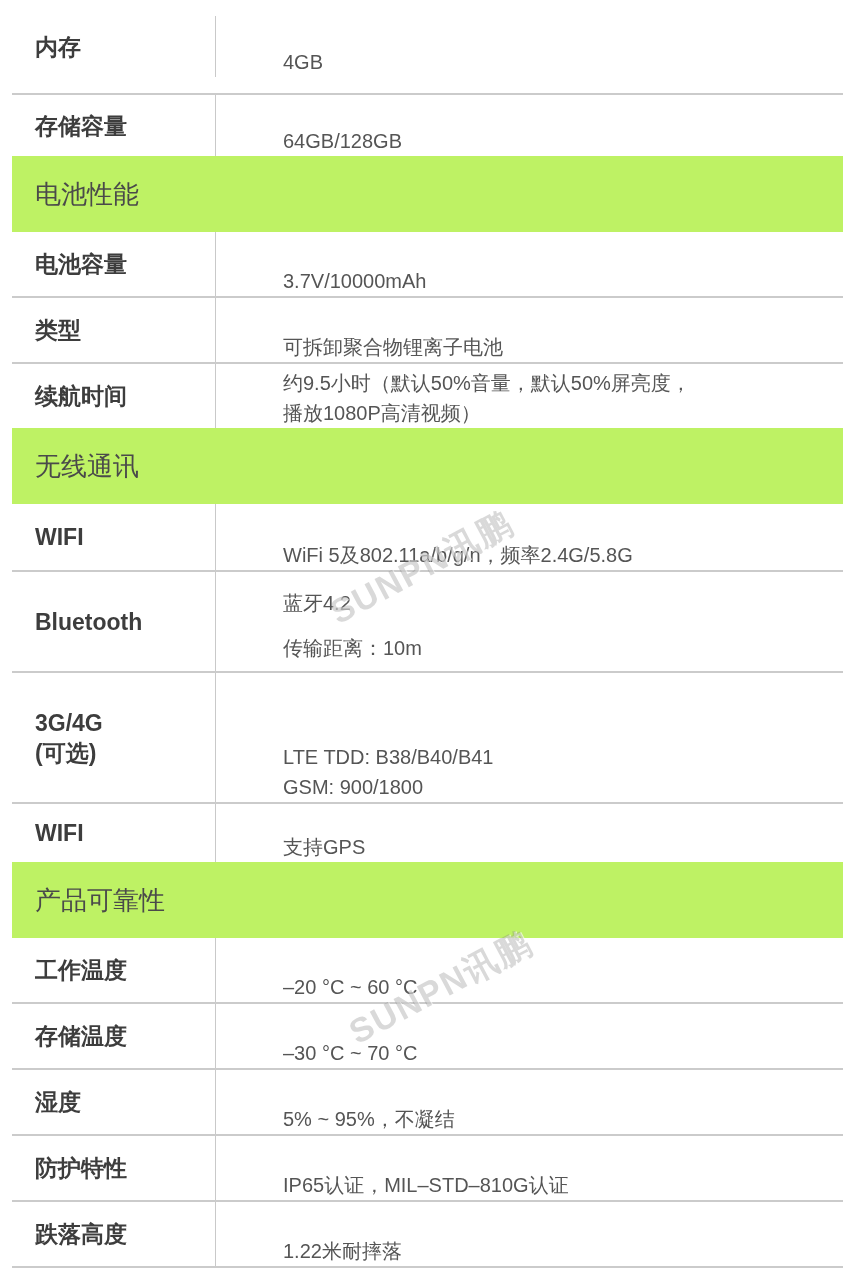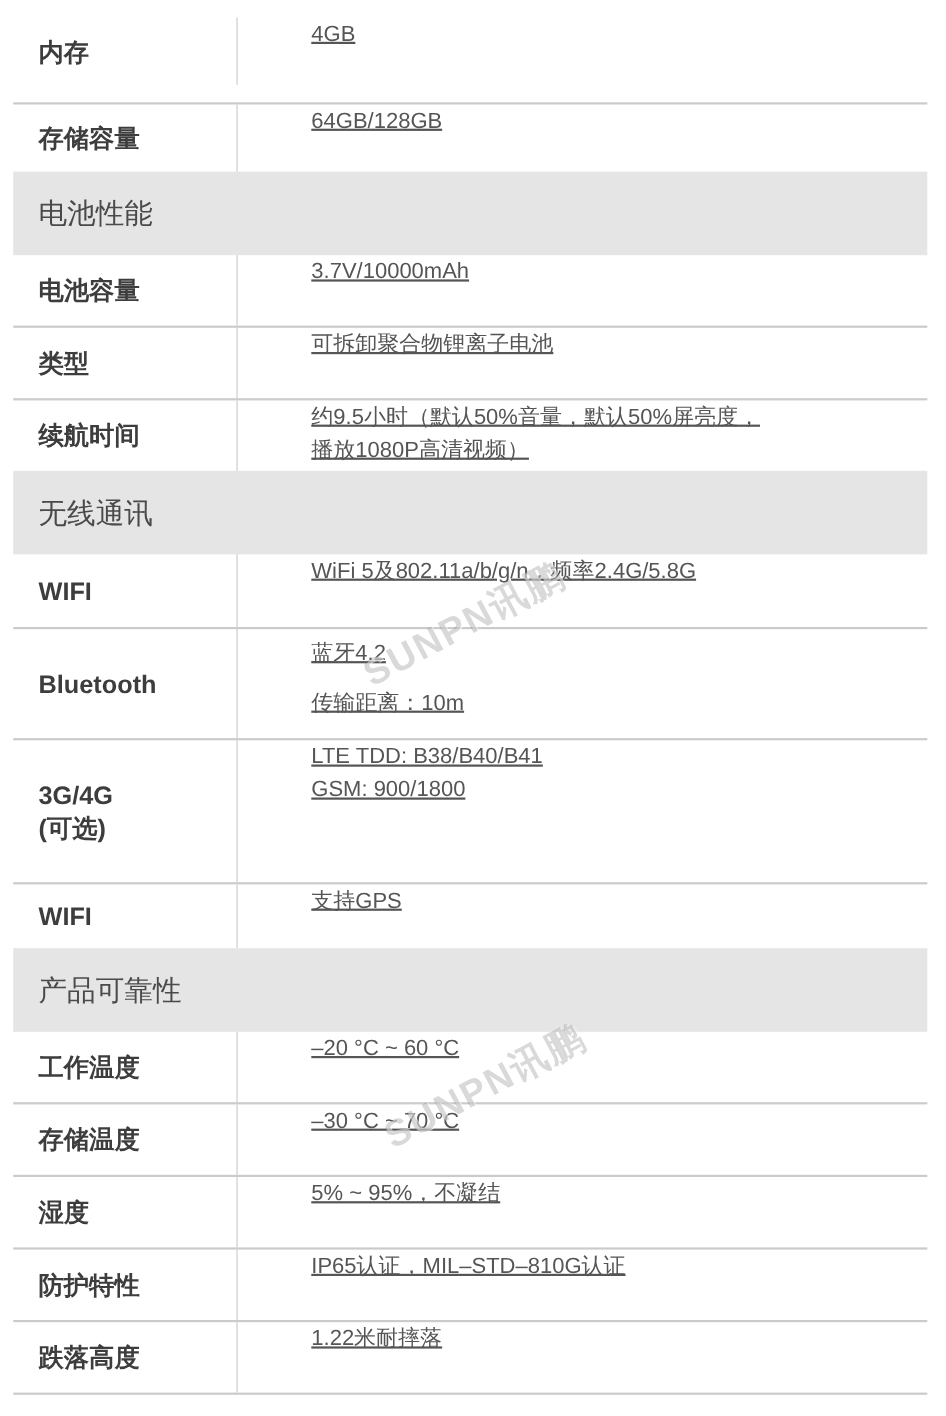--- a/index.html
+++ b/index.html
@@ -10,21 +10,21 @@
     position:relative;
     overflow:hidden;
   }
   .spec-table{
     position:absolute;
     left:12px;top:0;
     width:831px;
   }
   .section-header{
     height:76px;
-    background:#e5e5e5;
+    background:#bef264;
     display:flex;
     align-items:center;
     padding-left:23px;
     font-size:26px;
     color:#4a4a4a;
     font-weight:500;
   }
   .spec-row{
     display:flex;
     min-height:63px;
@@ -44,26 +44,25 @@
     font-weight:600;
     color:#3d3d3d;
     white-space:pre-line;
     line-height:30px;
   }
   .value{
     flex:1;
     border-left:1px solid #c9c9c9;
     display:flex;
     flex-direction:column;
-    justify-content:flex-start;
+    justify-content:flex-end;
     padding-left:67px;
     padding-right:10px;
     font-size:20px;
     color:#555555;
-    text-decoration:underline;
   }
   .val-line{line-height:30px;}
 
   
   .group[data-gi="0"] .spec-row{min-height:61px;margin-top:16px;}
   .group[data-gi="1"] .spec-row{min-height:64px;}
   .group[data-gi="2"] .spec-row:nth-child(1){min-height:66px;}
   .group[data-gi="2"] .spec-row:nth-child(2){min-height:99px;}
   .group[data-gi="2"] .spec-row:nth-child(2) .val-line{line-height:45px;}
   .group[data-gi="2"] .spec-row:nth-child(3){min-height:129px;}

